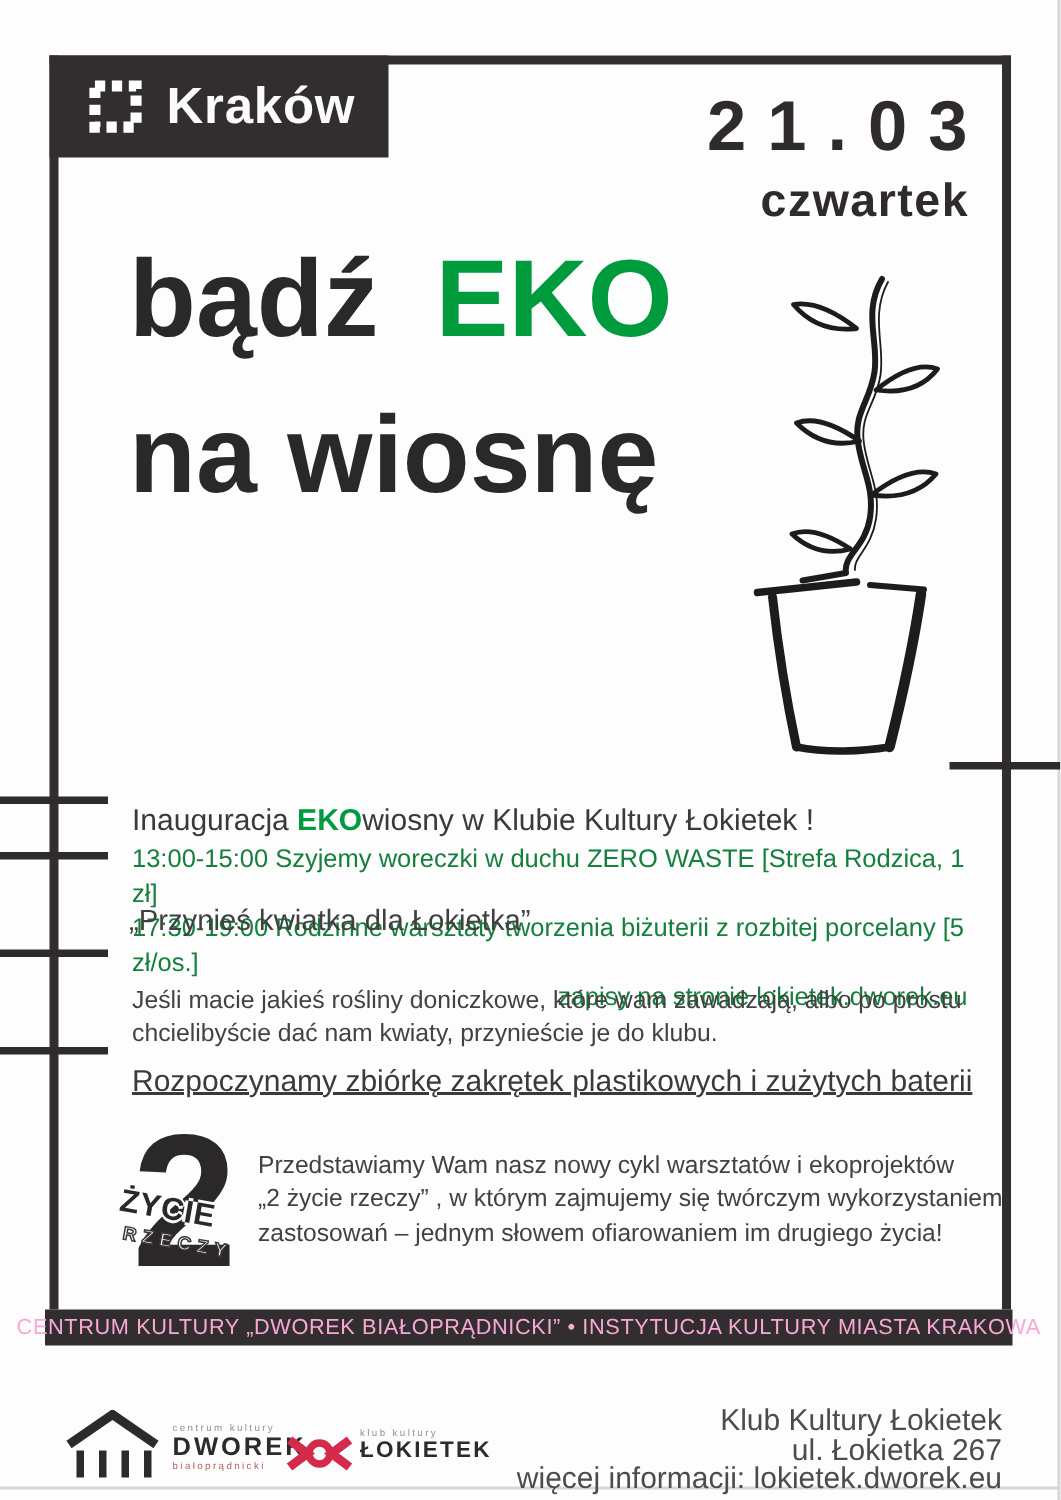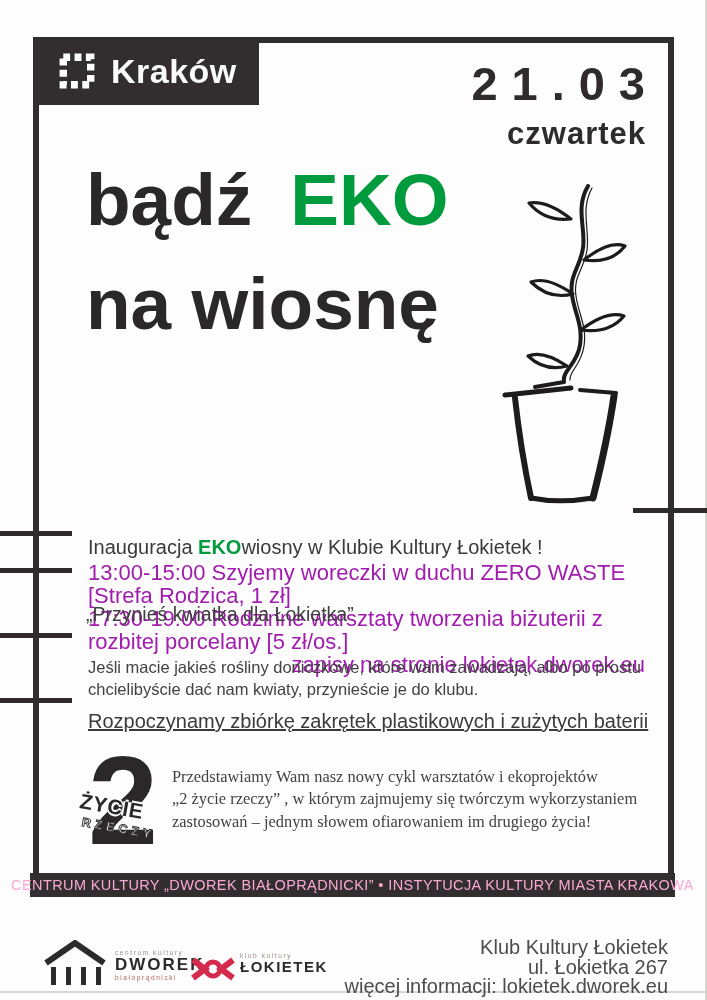--- a/index.html
+++ b/index.html
@@ -48,21 +48,21 @@
   .title-line  { font-size:73px; font-weight:700; line-height:104px; white-space:nowrap; }
   .title-eko   { margin-left:38px; }
 
   
   .plant { position:absolute; left:485px; top:172px; }
 
   
   .intro { position:absolute; left:88px; top:536px; font-size:20px; color:#3a3a3a; white-space:nowrap; }
   .green { color:#009b3c; font-weight:700; }
 
-  .schedule { position:absolute; left:88px; top:561px; width:557px; font-size:22px; line-height:23px; color:#a21caf; }
+  .schedule { position:absolute; left:88px; top:561px; width:557px; font-size:17px; line-height:23px; color:#15803d; }
   .schedule .right { text-align:right; }
 
   .flowers-heading { position:absolute; left:86px; top:603px; font-size:19.5px; color:#404040; white-space:nowrap; }
   .flowers-body { position:absolute; left:88px; top:657px; font-size:16.5px; line-height:21.8px; color:#424242; white-space:nowrap; }
 
   .collection { position:absolute; left:88px; top:710px; font-size:20px; color:#3a3a3a; white-space:nowrap;text-decoration:underline; }
 
   
   .sl-logo { position:absolute; left:80px; top:752px; width:95px; height:108px; }
   .sl-two {
@@ -75,21 +75,21 @@
     transform:rotate(10deg); transform-origin:left center;
     text-shadow:-2px 0 0 #fdfdfd, 2px 0 0 #fdfdfd, 0 -2px 0 #fdfdfd, 0 2px 0 #fdfdfd;
   }
   .sl-rzeczy {
     position:absolute; left:2px; top:63px;
     font-size:12.5px; font-weight:700; letter-spacing:4px; color:#fdfdfd;
     -webkit-text-stroke:1px #3a3637;
     transform:rotate(10deg); transform-origin:left center;
   }
   .sl-text { position:absolute; left:172px; top:766px; font-size:16.4px; line-height:22.4px; color:#424242; }
-  .sl-text div { white-space:nowrap;font-family:Liberation Serif, serif; }
+  .sl-text div { white-space:nowrap; }
 
   
   .footer-bar {
     position:absolute; left:30px; top:873px; width:645px; height:24px;
     background:#322e2f; color:#f9a8d4; font-size:14.5px; letter-spacing:.4px;
     display:flex; align-items:center; justify-content:center; white-space:nowrap;
   }
 
   
   .dworek { position:absolute; left:44px; top:940px; display:flex; }

